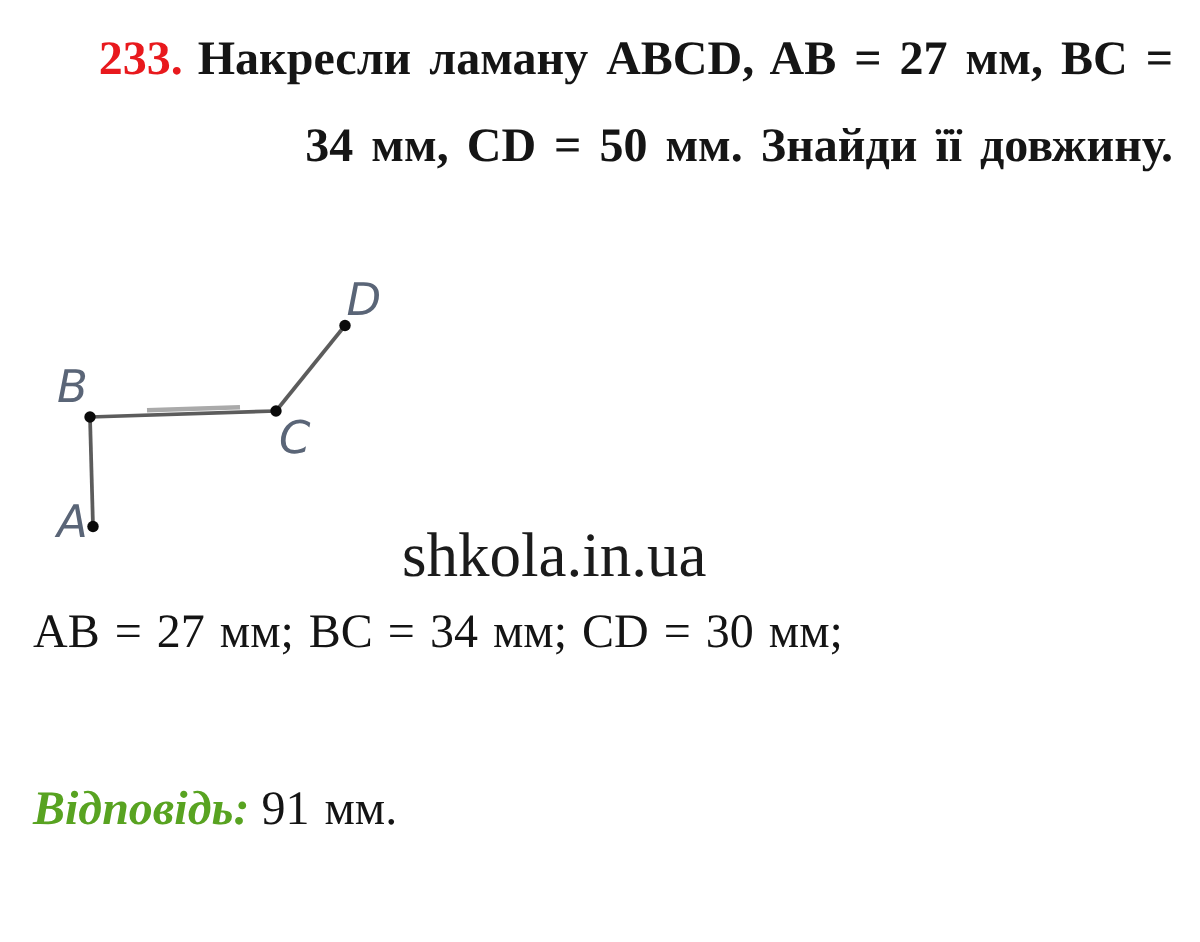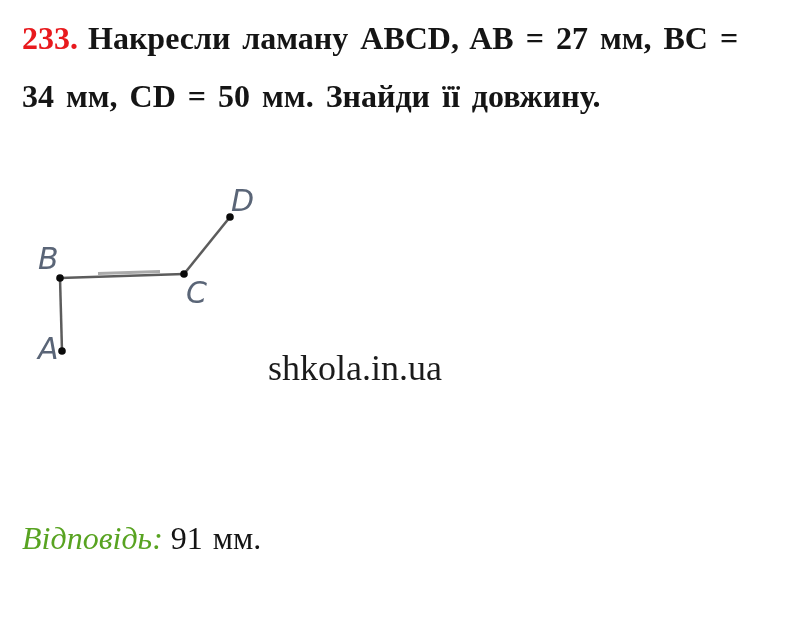--- a/index.html
+++ b/index.html
@@ -21,20 +21,21 @@
     position: absolute;
     left: 22px;
     top: 9px;
     width: 760px;
     font-weight: bold;
     font-size: 32px;
     line-height: 58px;
     color: #151515;
     word-spacing: 4px;
     white-space: nowrap;
+    text-align: right;
   }
   .problem .num {
     color: #e8191d;
     margin-right: 10px;
   }
 
   
   .diagram-svg {
     position: absolute;
     left: 0;
@@ -51,40 +52,40 @@
   #label-A { left: 38px;  top: 334px; }
   #label-B { left: 38px;  top: 244px; }
   #label-C { left: 186px; top: 278px; }
   #label-D { left: 231px; top: 186px; }
 
   
   .watermark {
     position: absolute;
     left: 268px;
     top: 347px;
-    font-size: 36px;
+    font-size: 42px;
     color: #1b1b1b;
   }
 
   
   .sol-line {
     position: absolute;
     left: 22px;
     font-size: 32px;
     color: #141414;
     word-spacing: 2px;
     white-space: nowrap;
   }
   #sol-1 { top: 402px; }
   #sol-2 { top: 461px; }
   #sol-3 { top: 520px; }
   .var-italic { font-style: italic; }
   .answer-label {
     color: #58a321;
-    font-weight: normal;
+    font-weight: bold;
     font-style: italic;
     margin-right: 8px;
   }
 </style>
 </head>
 <body>
 
 <div id="page">
 
   <div class="problem">
@@ -108,19 +109,22 @@
     <circle cx="230" cy="47" r="3.8" fill="#0a0a0a"></circle>
   </svg>
 
   <span id="label-A" class="pt-label">A</span>
   <span id="label-B" class="pt-label">B</span>
   <span id="label-C" class="pt-label">C</span>
   <span id="label-D" class="pt-label">D</span>
 
   <span class="watermark">shkola.in.ua</span>
 
+  <div id="sol-1" class="sol-line">
+    <span>AB = 27 мм; BC = 34 мм; CD = 30 мм;</span>
+  </div>
 
 
   <div id="sol-3" class="sol-line">
     <span class="answer-label">Відповідь:</span><span>91 мм.</span>
   </div>
 
 </div>
 
 </body></html>

